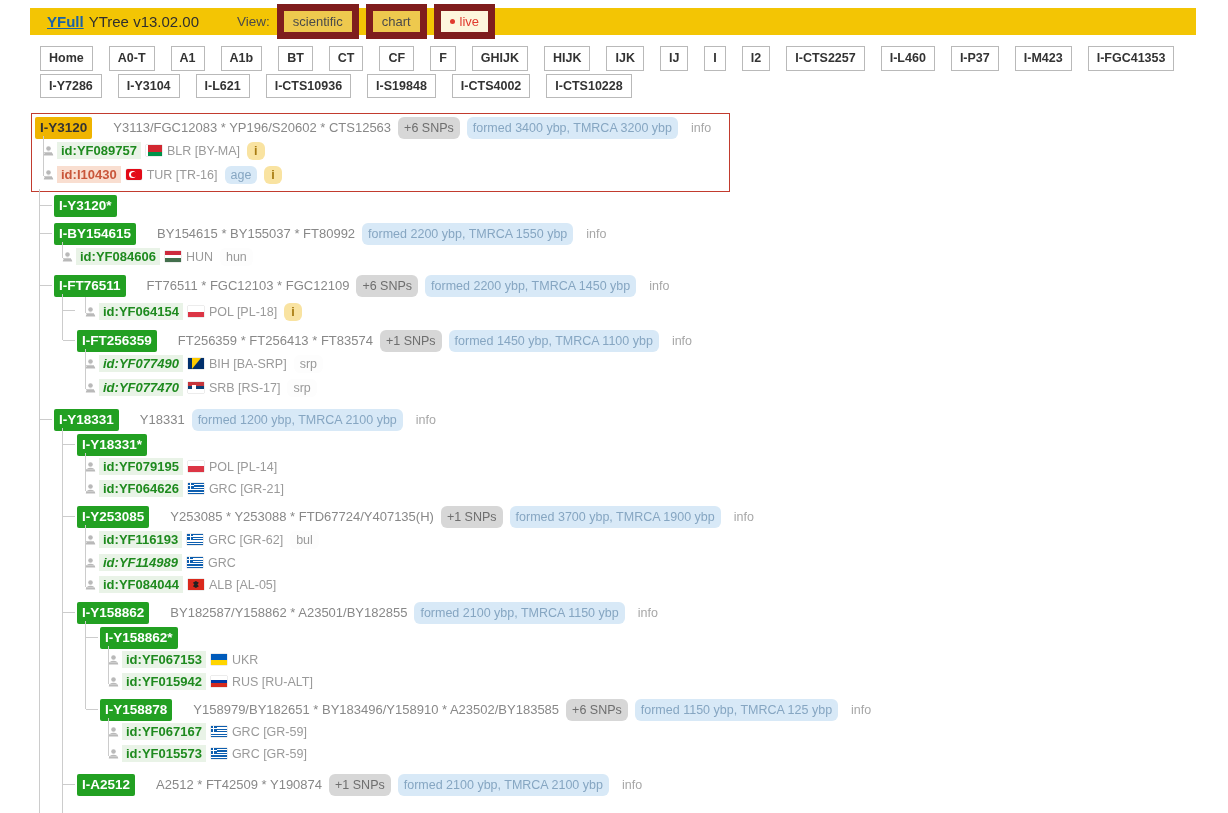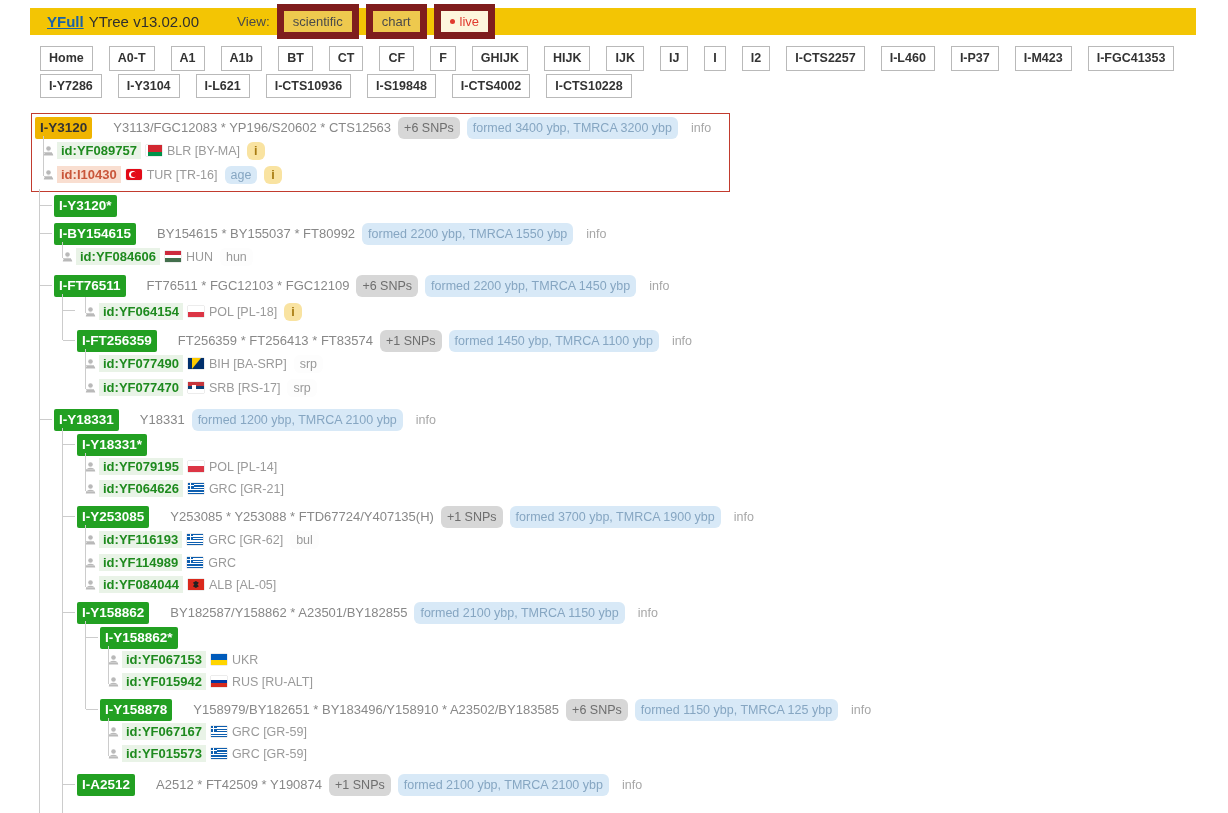--- a/index.html
+++ b/index.html
@@ -53,21 +53,21 @@
         border-radius:6px;white-space:nowrap;text-decoration:none;cursor:pointer}
   .chip.grey{background:#d7d7d7;color:#6e6e6e}
   .chip.blue{background:#d8e9f7;color:#86a6c2}
   .chip.info{background:#fff;color:#a7a7a7}
   .chip.plain{background:#fdfdfd;color:#9a9a9a}
   .chip.amber{background:#f9e3a1;color:#a87b10;font-weight:bold;padding:2px 7px}
 
   .person{display:inline-block;vertical-align:-1px;margin-right:3px}
   .sid{font-weight:bold;font-size:13px;text-decoration:none;padding:1px 4px;cursor:pointer}
   .sid.green,.sid.green-italic{color:var(--idgreen,#1E8A1E);background:#e9f3e7}
-  .sid.green-italic{}
+  .sid.green-italic{font-style:italic}
   .sid.red{color:var(--idred,#C9563A);background:#f9ded0}
   .geo{color:#9a9a9a;font-size:12.5px;margin-left:2px}
 
   
   .flag{display:inline-block;width:16px;height:11px;margin:0 3px 0 5px;vertical-align:-1px;
         position:relative;overflow:hidden;box-shadow:0 0 1px rgba(0,0,0,.45)}
   .flag-BLR{background:linear-gradient(#d22730 0 64%,#00934a 64%)}
   .flag-BLR::before{content:"";position:absolute;left:0;top:0;bottom:0;width:2px;background:#fff}
   .flag-TUR{background:#e30a17;border-radius:2px}
   .flag-TUR::before{content:"";position:absolute;left:3px;top:2px;width:7px;height:7px;border-radius:50%;background:#fff}

